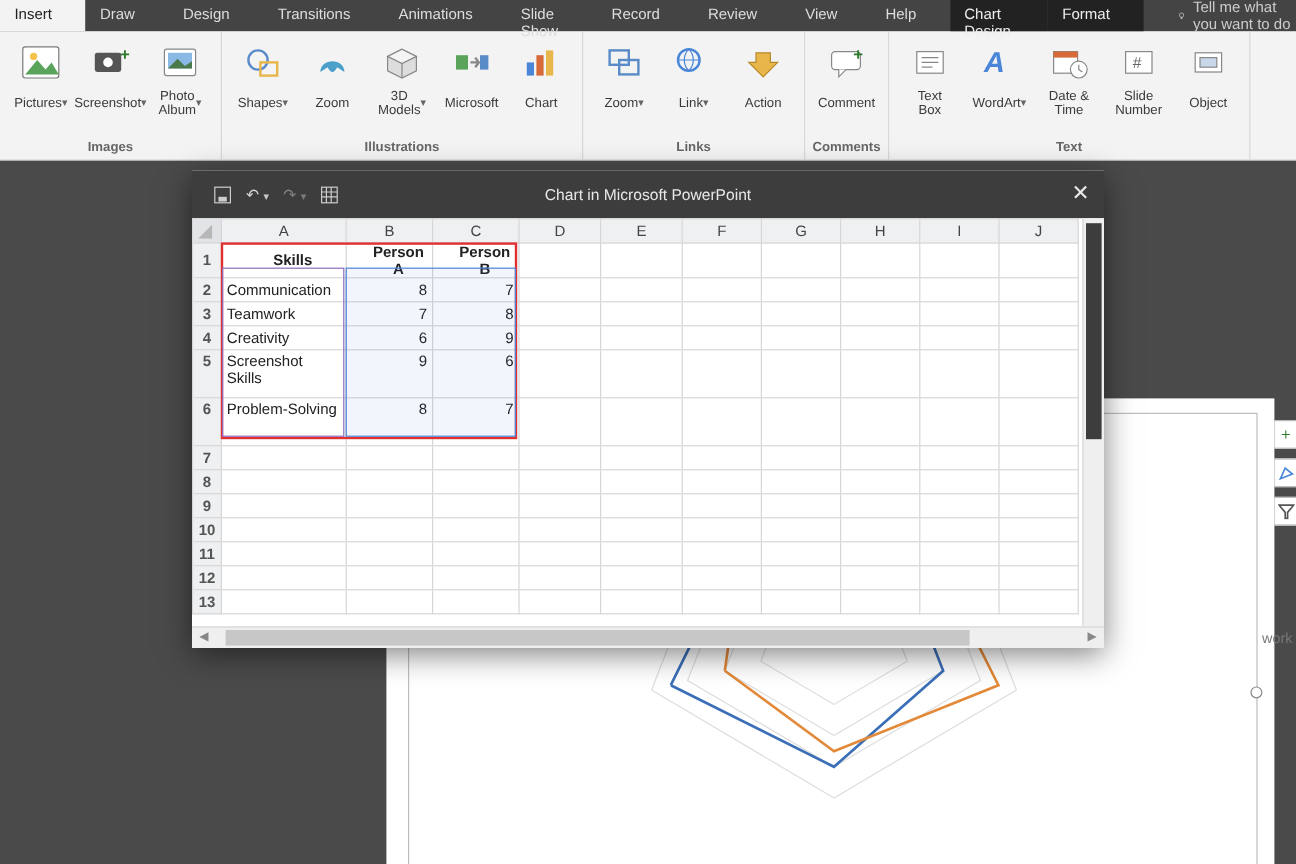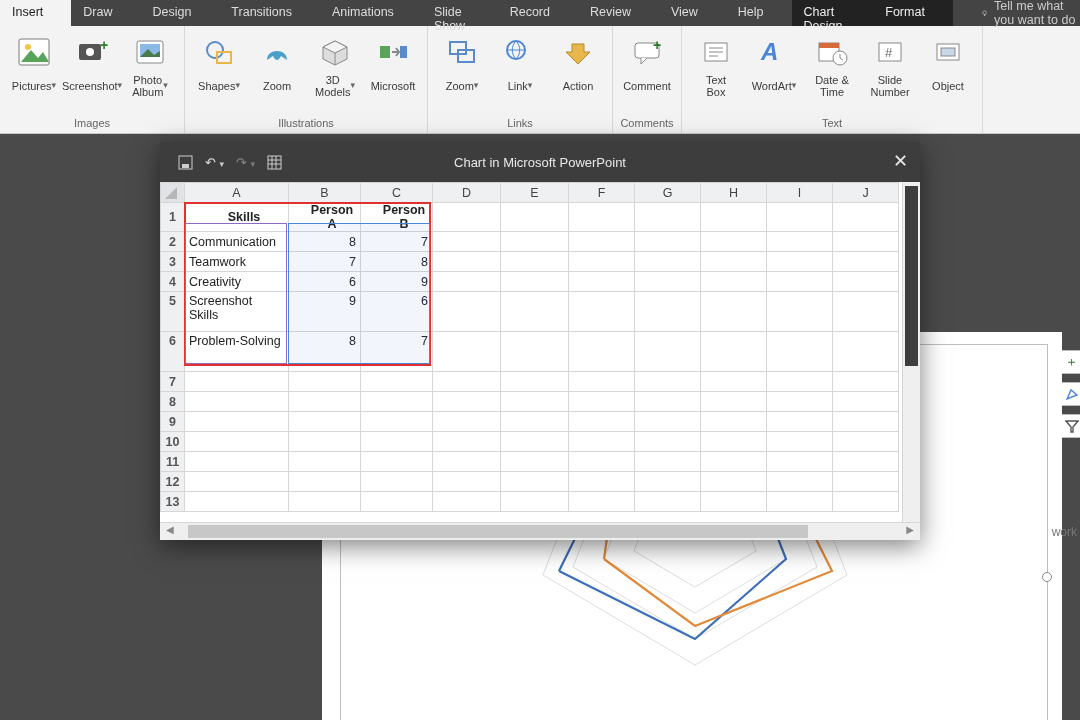--- a/index.html
+++ b/index.html
@@ -14,21 +14,21 @@
   .tabstrip .tellme svg { width:13px; height:13px; }
 
   
   .ribbon { display:flex; height: 108px; background:#f3f3f3; border-bottom:1px solid #c9c9c9; }
   .group { display:flex; flex-direction:column; justify-content:space-between; align-items:center; padding:4px 6px 2px 6px; border-right:1px solid #d8d8d8; }
   .group-items { display:flex; gap:2px; }
   .rb-btn { display:flex; flex-direction:column; align-items:center; justify-content:flex-start; width:56px; padding-top:4px; font-size:11px; color:#3a3a3a; text-align:center; line-height:1.1; }
   .rb-btn .ico { width:36px; height:36px; display:flex; align-items:center; justify-content:center; }
   .rb-btn .lab { margin-top:2px; min-height:28px; display:flex; flex-direction:row; align-items:center; justify-content:space-between;}
   .rb-btn .caret { font-size:9px; color:#666; }
-  .group-title { font-size:11px; color:#666; padding:1px 0 2px 0; }
+  .group-title { font-size:11px; color:#666; padding:1px 0 2px 0;font-weight:bold; }
 
   
   .canvas { position:absolute; left:0; right:0; top:134px; bottom:0; background:#4a4a4a; }
   .slide { position:absolute; left:322px; top:198px; width:740px; height:500px; background:#fff; }
   .chartbox { position:absolute; left:340px; top:210px; width:708px; height:466px; border:1px solid #bdbdbd; }
   .handle { position:absolute; width:10px; height:10px; border:1px solid #888; background:#fff; border-radius:50%; }
   .radar-label { position:absolute; font-size:12px; color:#777; }
   
   
   .chart-tools { position:absolute; right:0px; top:216px; width:18px; display:flex; flex-direction:column; gap:8px; }
@@ -178,20 +178,32 @@
       <div class="rb-btn">
         <div class="ico">
             <svg width="32" height="28">
               <rect x="3" y="8" width="10" height="12" fill="#5aa35a"></rect>
               <path d="M15 14 L22 14 M19 10 L22 14 L19 18" stroke="#888" fill="none" stroke-width="2"></path>
               <rect x="23" y="8" width="7" height="12" fill="#5a8bc9"></rect>
             </svg>
           </div>
         <div class="lab">
             <span>Microsoft</span>
+          </div>
+      </div>
+      <div class="rb-btn">
+        <div class="ico">
+            <svg width="32" height="28">
+              <rect x="4" y="14" width="6" height="11" fill="#4a86d8"></rect>
+              <rect x="12" y="8" width="6" height="17" fill="#d86a3a"></rect>
+              <rect x="20" y="4" width="6" height="21" fill="#e8b64a"></rect>
+            </svg>
+          </div>
+        <div class="lab">
+            <span>Chart</span>
           </div>
       </div>
     </div>
     <div class="group-title">Illustrations</div>
   </div>
 
   <div class="group">
     <div class="group-items">
       <div class="rb-btn">
         <div class="ico">

